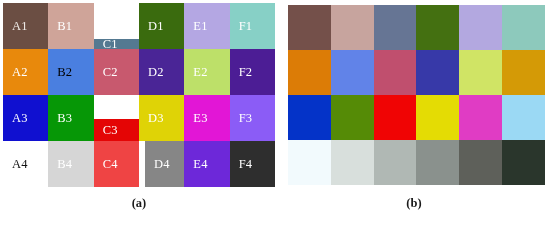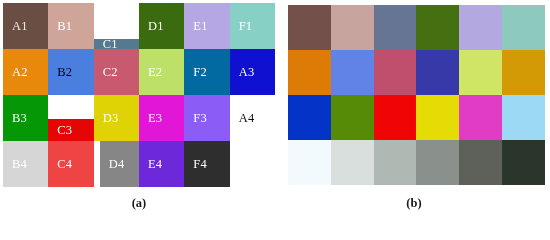--- a/index.html
+++ b/index.html
@@ -115,24 +115,27 @@
         </div>
         <div class="swatch" style="background: rgb(232, 137, 12);">
           <span class="swatch-label" style="color: rgb(255, 255, 255);">A2</span>
         </div>
         <div class="swatch" style="background: rgb(74, 127, 224);">
           <span class="swatch-label" style="color: #000000;">B2</span>
         </div>
         <div class="swatch" style="background: rgb(200, 89, 110);">
           <span class="swatch-label" style="color: rgb(255, 255, 255);">C2</span>
         </div>
+        <div class="swatch" style="background: rgb(74, 37, 150);">
+          <span class="swatch-label" style="color: rgb(255, 255, 255);">D2</span>
+        </div>
         <div class="swatch" style="background: rgb(189, 224, 105);">
           <span class="swatch-label" style="color: rgb(255, 255, 255);">E2</span>
         </div>
-        <div class="swatch" style="background: #0369a1;">
+        <div class="swatch" style="background: #4c1d95;">
           <span class="swatch-label" style="color: rgb(255, 255, 255);">F2</span>
         </div>
         <div class="swatch" style="background: rgb(16, 16, 208);">
           <span class="swatch-label" style="color: rgb(255, 255, 255);">A3</span>
         </div>
         <div class="swatch" style="background: rgb(6, 151, 6);">
           <span class="swatch-label" style="color: rgb(255, 255, 255);">B3</span>
         </div>
         <div class="swatch" style="background: rgb(228, 5, 5); margin-top: 24px;">
           <span class="swatch-label" style="color: rgb(255, 255, 255);">C3</span>

